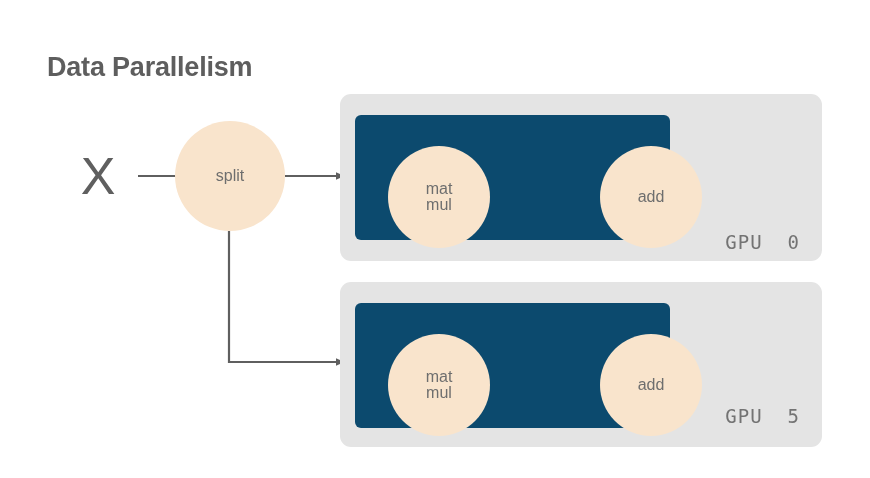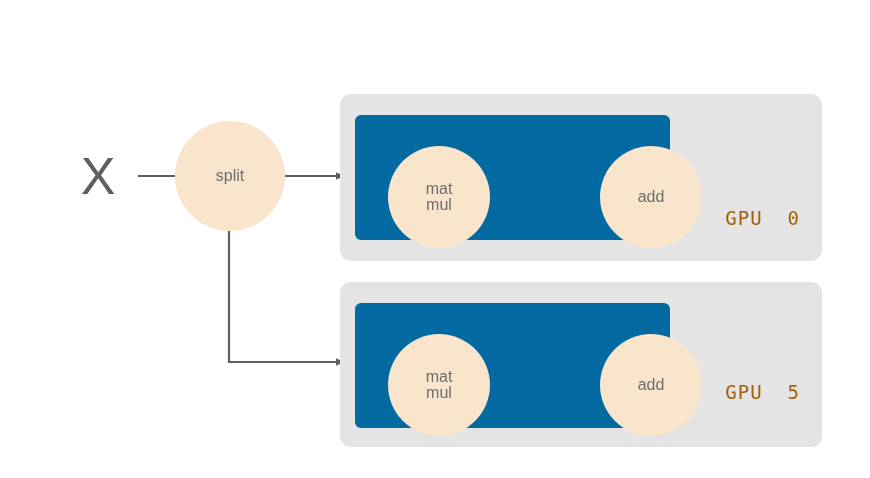--- a/index.html
+++ b/index.html
@@ -85,51 +85,53 @@
     position: absolute;
     background: #e4e4e4;
     border-radius: 11px;
   }
   #gpu-box-0 { left: 340px; top: 94px;  width: 482px; height: 167px; }
   #gpu-box-1 { left: 340px; top: 282px; width: 482px; height: 165px; }
 
   .gpu-inner {
     position: absolute;
     left: 15px;
-    background: #0369a1;
+    background: #0c4a6e;
     border-radius: 6px;
     width: 315px;
   }
   #gpu-inner-0 { top: 21px; height: 125px; }
   #gpu-inner-1 { top: 21px; height: 125px; }
 
   .gpu-label {
     position: absolute;
     right: 22px;
     font-family: "DejaVu Sans Mono", "Liberation Mono", monospace;
     font-size: 19px;
-    color: #a16207;
+    color: #737373;
     letter-spacing: 1px;
     white-space: pre;
+    margin-top: 24px;
   }
   #gpu-label-0 { top: 113px; }
   #gpu-label-1 { top: 99px; }
 
   
   #node-matmul-0 { left: 33px;  top: 31px; }
   #node-add-0    { left: 245px; top: 31px; }
   #node-matmul-1 { left: 33px;  top: 31px; }
   #node-add-1    { left: 245px; top: 31px; }
   .gpu-inner .node { position: absolute; }
 </style>
 </head>
 <body>
 
 <div id="canvas">
 
+  <div id="page-title">Data Parallelism</div>
 
   <div id="input-x">X</div>
 
   <svg id="edges" viewBox="0 0 870 478" width="870" height="478">
     <defs>
       <marker id="arrowhead" markerWidth="9" markerHeight="8" refX="8.5" refY="4" orient="auto" markerUnits="userSpaceOnUse">
         <path d="M0,0 L9,4 L0,8 z" fill="#5f5f5f"></path>
       </marker>
     </defs>
 

